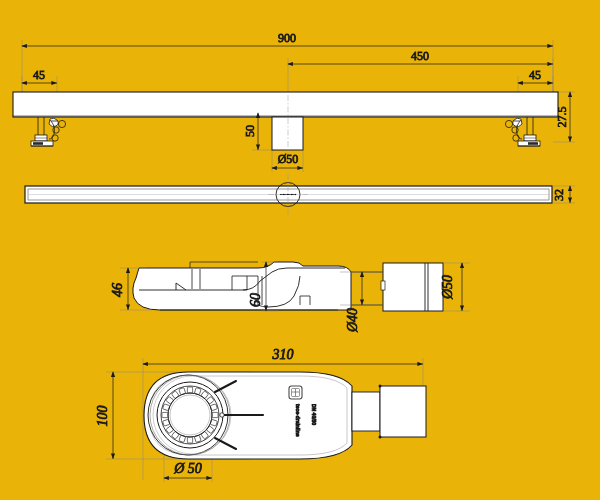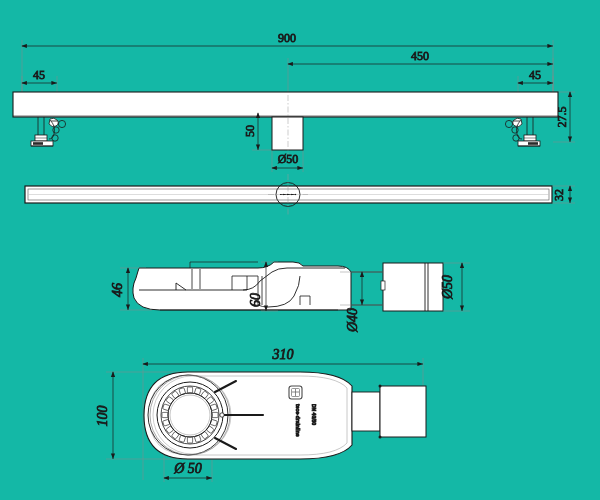--- a/index.html
+++ b/index.html
@@ -1,18 +1,18 @@
 <!DOCTYPE html>
 <html><head>
 <meta charset="utf-8">
 <title>Technical Drawing</title>
 <style>
   html,body{margin:0;padding:0;background:#ffffff;}
   body{width:600px;height:500px;overflow:hidden;font-family:"Liberation Serif",serif;}
-  #stage{position:relative;width:600px;height:500px;background:#14b8a6;}
+  #stage{position:relative;width:600px;height:500px;background:#eab308;}
   svg{display:block;}
   .dimtext{font-family:"Liberation Serif",serif;font-size:12px;fill:#1a1a1a;}
   .dimtext-i{font-family:"Liberation Serif",serif;font-size:14px;font-style:italic;fill:#1a1a1a;}
   .logotext{font-family:"Liberation Sans",sans-serif;font-size:5px;fill:#3a3a3a;font-weight:bold;}
   .faint{fill:#b9b9b9;font-size:4px;font-family:"Liberation Sans",sans-serif;}
 </style>
 </head>
 <body>
 
 <div id="stage">

